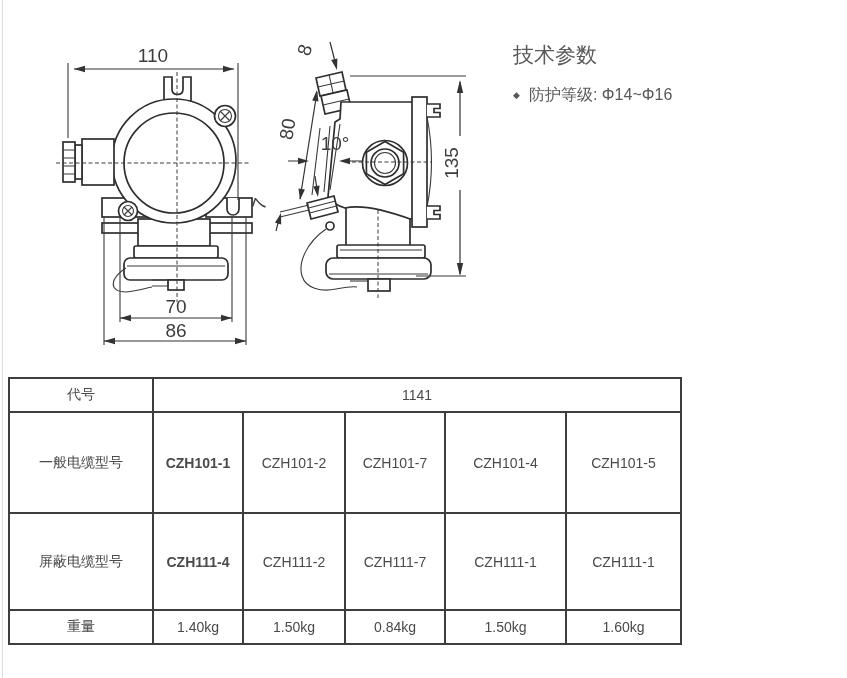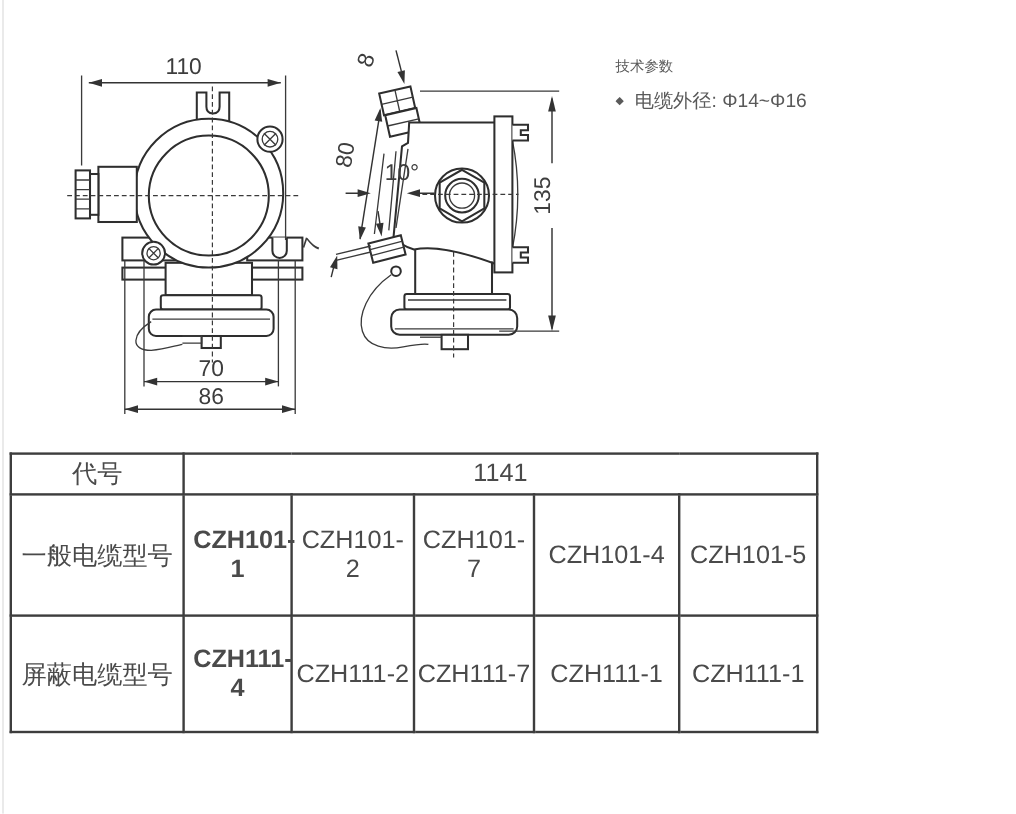--- a/index.html
+++ b/index.html
@@ -15,28 +15,28 @@
   .ln{stroke:#2e2e2e;stroke-width:1.7;fill:none;}
   .lnw{stroke:#2e2e2e;stroke-width:1.7;fill:#ffffff;}
   .thin{stroke:#3a3a3a;stroke-width:1.1;fill:none;}
   .dim{stroke:#333333;stroke-width:1.2;fill:none;}
   .arr{fill:#333333;stroke:none;}
   .dash{stroke:#3a3a3a;stroke-width:1;fill:none;stroke-dasharray:4,2.5;}
   .dimtxt{font-family:"Liberation Sans","DejaVu Sans",sans-serif;font-size:19px;fill:#3d3d3d;}
 
   
   .specs{position:absolute;left:513px;top:42px;width:330px;color:#595959;}
-  .specs-title{font-size:12px;line-height:26px;margin-bottom:0;}
+  .specs-title{font-size:21px;line-height:26px;margin-bottom:10px;}
   .spec-item{font-size:16px;line-height:33px;white-space:nowrap;}
   .bullet{font-size:9px;margin-right:9px;position:relative;top:-2px;color:#5a5a5a;}
 
   
   table.spec{
     position:absolute;left:8px;top:377px;border-collapse:collapse;table-layout:fixed;
-    font-size:21px;color:#4a4a4a;
+    font-size:14px;color:#4a4a4a;
   }
   table.spec td{border:2px solid #3d3d3d;text-align:center;vertical-align:middle;padding:0 2px;}
   tr.r-head td{height:32px;}
   tr.r-model1 td{height:99px;}
   tr.r-model2 td{height:95px;}
   tr.r-weight td{height:32px;}
   td.c1 span{display:inline-block;max-width:74px;line-height:24px;font-weight:bold;}
 </style>
 </head>
 <body>
@@ -192,21 +192,21 @@
       <polygon class="arr" points="460,80 456.8,93 463.2,93"></polygon>
       <polygon class="arr" points="460,276 456.8,263 463.2,263"></polygon>
       <text class="dimtxt" text-anchor="middle" x="458" y="163" transform="rotate(-90 458 163)">135</text>
     </g>
   </g>
 </svg>
 
 <div class="specs">
   <div class="specs-title">技术参数</div>
   <div class="spec-item">
-    <span class="bullet">◆</span><span>电缆外径: Φ14~Φ16</span>
+    <span class="bullet">◆</span><span>防护等级: Φ14~Φ16</span>
   </div>
 </div>
 
 <table class="spec">
   <colgroup>
     <col style="width:144px">
       <col style="width:90px">
       <col style="width:102px">
     <col style="width:100px">
       <col style="width:121px">
@@ -226,14 +226,22 @@
     <td>CZH101-5</td>
   </tr>
   <tr class="r-model2">
     <td>屏蔽电缆型号</td>
     <td class="c1"><span>CZH111-4</span></td>
     <td>CZH111-2</td>
     <td>CZH111-7</td>
     <td>CZH111-1</td>
     <td>CZH111-1</td>
   </tr>
+  <tr class="r-weight">
+    <td>重量</td>
+    <td>1.40kg</td>
+    <td>1.50kg</td>
+    <td>0.84kg</td>
+    <td>1.50kg</td>
+    <td>1.60kg</td>
+  </tr>
 </tbody>
   </table>
 
 </body></html>

